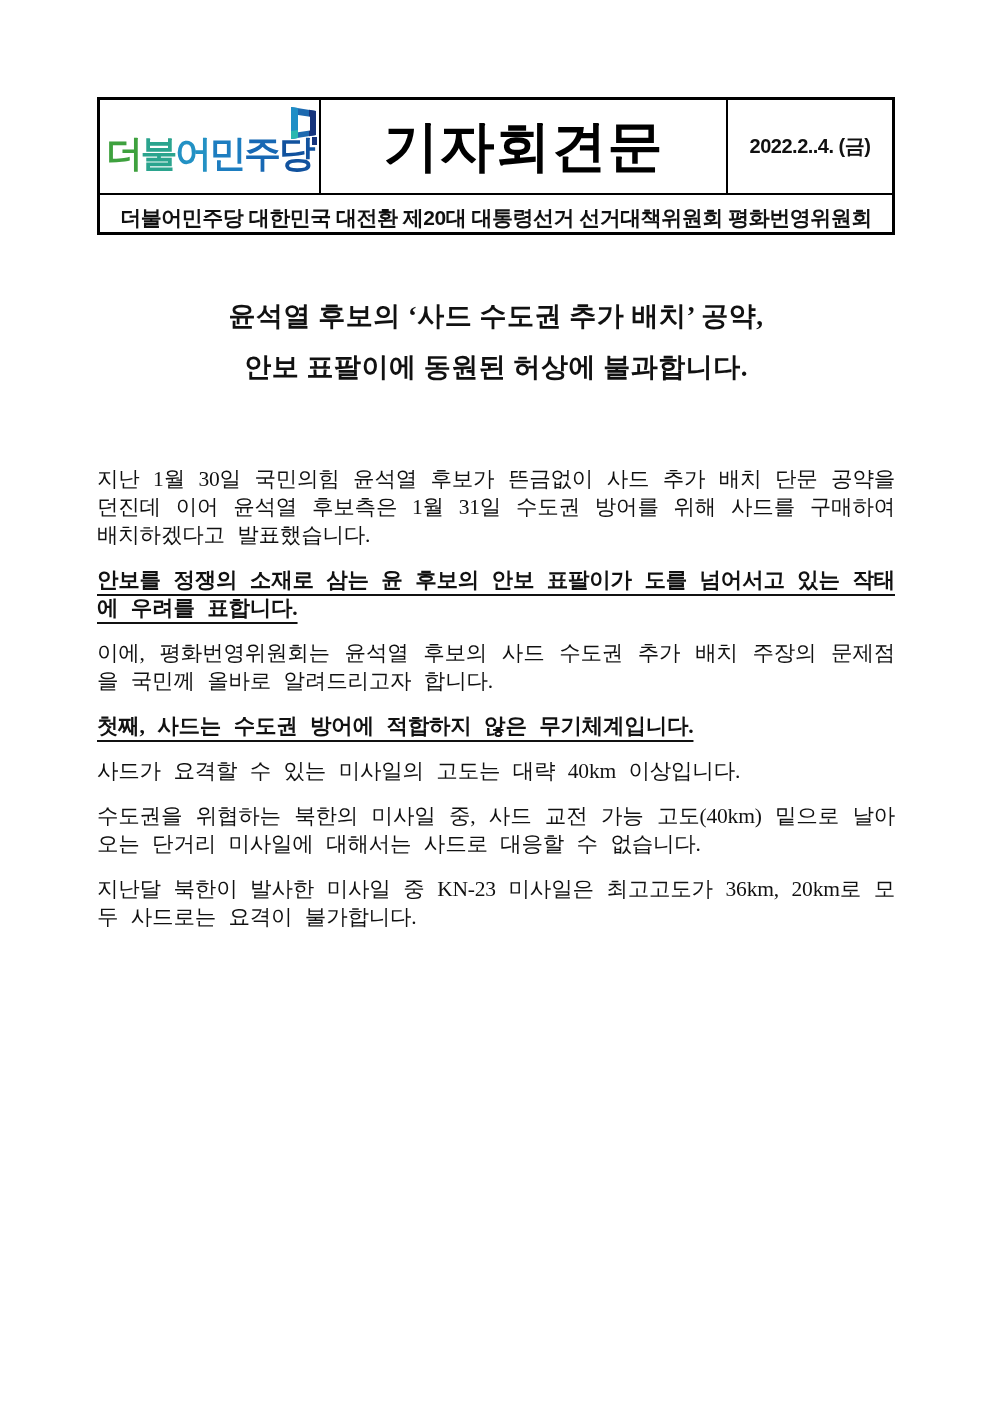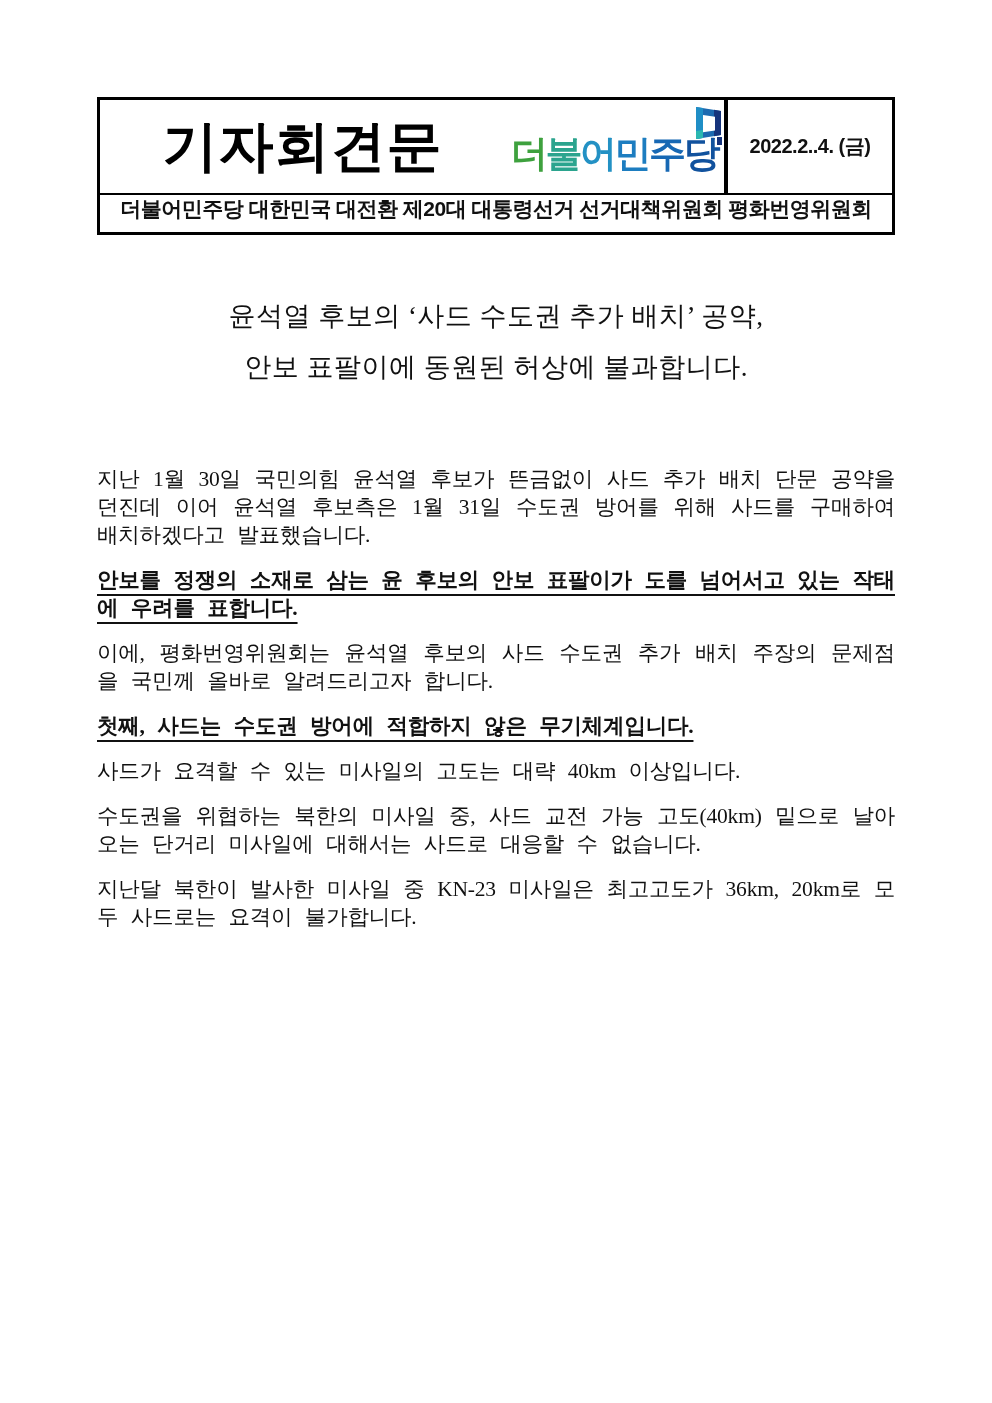--- a/index.html
+++ b/index.html
@@ -52,34 +52,34 @@
     width: 166px;
     border-left: 2px solid #000000;
     font-family: "Liberation Sans", "DejaVu Sans", sans-serif;
     font-weight: 700;
     font-size: 20px;
     letter-spacing: -0.5px;
   }
   .header-bottom {
     height: 37px;
     display: flex;
-    align-items: flex-start;
+    align-items: flex-end;
     justify-content: center;
     font-family: "Liberation Sans", "DejaVu Sans", sans-serif;
     font-weight: 700;
     font-size: 21px;
     letter-spacing: -0.5px;
     white-space: nowrap;
   }
 
   
   .doc-title {
     margin-top: 56px;
     text-align: center;
-    font-weight: 400;
+    font-weight: 700;
     font-size: 27px;
     line-height: 51px;
     letter-spacing: 0.5px;
   }
 
   
   .doc-body {
     margin: 72px 97px 0 97px;
   }
   .doc-body p {
@@ -97,37 +97,37 @@
     text-decoration-thickness: 2px;
   }
 </style>
 </head>
 <body>
 
 <div class="page">
 
   <div class="header-table">
     <div class="header-top">
-      <div class="cell title-cell">
-        <span>기자회견문</span>
-      </div>
       <div class="cell logo-cell">
         <div class="logo-wrap">
           <svg class="flag-icon" width="38" height="42" viewBox="0 0 38 42">
             <polygon points="8,3 33,7 33,31 8,35" fill="#1d6ab0"></polygon>
             <polygon points="26,5.8 33,7 33,31 26,32.2" fill="#16347c"></polygon>
             <polygon points="8,3 15,4.1 15,33.9 8,35" fill="#1f8ec6"></polygon>
             <polygon points="8,27 15,25.9 15,33.9 8,35" fill="#2ab7b0"></polygon>
             <polygon points="15,11 27,12.8 27,26.5 15,28.3" fill="#ffffff"></polygon>
             <rect x="29" y="33" width="5" height="8" fill="#16347c"></rect>
           </svg>
           <div class="logo-text">
             <span style="color: rgb(62, 161, 62);">더</span><span style="color: rgb(43, 164, 142);">불</span><span style="color: rgb(35, 145, 196);">어</span><span style="color: rgb(29, 125, 192);">민</span><span style="color: rgb(23, 104, 180);">주</span><span style="color: rgb(17, 82, 158);">당</span>
           </div>
         </div>
+      </div>
+      <div class="cell title-cell">
+        <span>기자회견문</span>
       </div>
       <div class="cell date-cell">
         <span>2022.2..4. (금)</span>
       </div>
     </div>
     <div class="header-bottom">
       <span>더불어민주당 대한민국 대전환 제20대 대통령선거 선거대책위원회 평화번영위원회</span>
     </div>
   </div>
 

